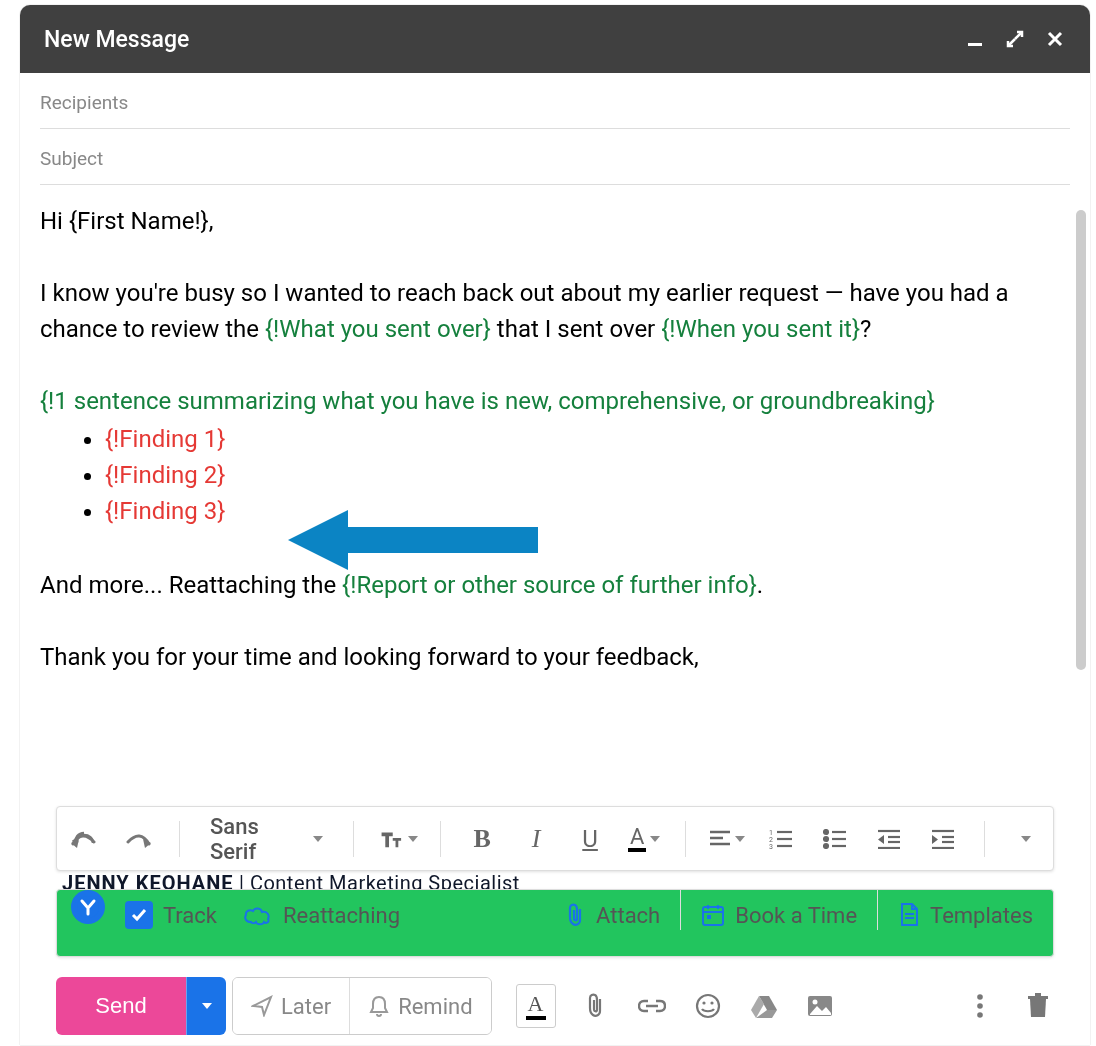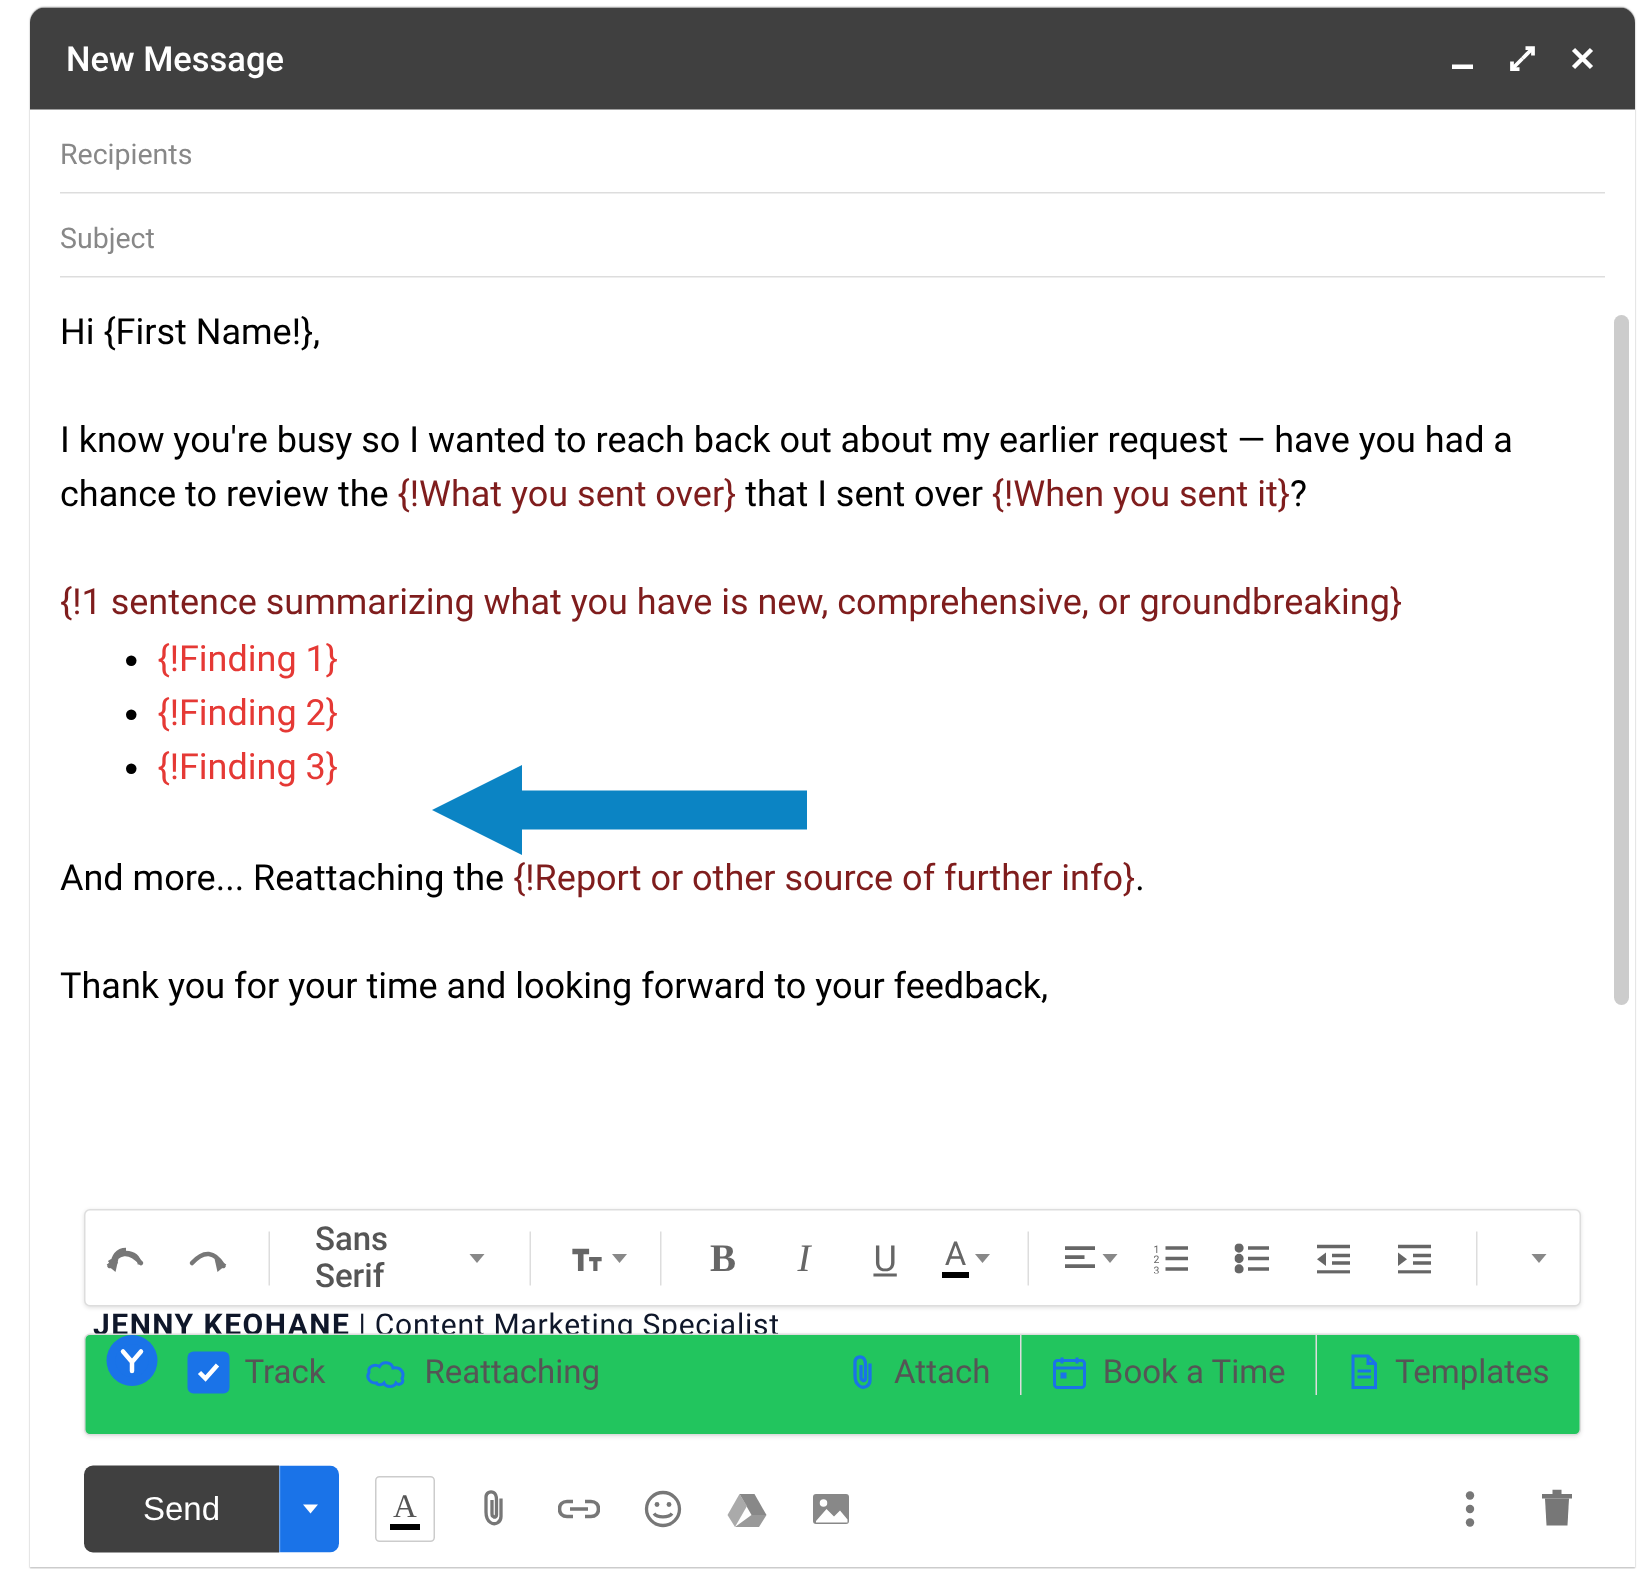--- a/index.html
+++ b/index.html
@@ -43,21 +43,21 @@
 .body-area {
   position: relative;
   padding: 18px 20px 10px 20px;
   font-size: 24px;
   line-height: 1.5;
   height: 580px;
   color: #000;
 }
 .body-area p { margin-bottom: 0; }
 .body-area .para-gap { height: 36px; }
-.tmpl { color: #7f1d1d; }
+.tmpl { color: #15803d; }
 .body-area ul { list-style: disc; padding-left: 65px; margin: 2px 0; }
 .body-area li { font-size: 24px; line-height: 1.5; }
 .body-area li span { color:#e53935; }
 
 .arrow {
   position: absolute;
   left: 268px;
   top: 320px;
   pointer-events: none;
 }
@@ -130,21 +130,21 @@
   position: absolute;
   left: 36px;
   right: 36px;
   top: 972px;
   height: 58px;
   display:flex;
   align-items:center;
   gap: 0;
 }
 .send-group { display:flex; height:58px;}
-.send-btn { width:130px; background:#404040; color:#fff; font-size:22px; font-weight:500; border:none; border-radius:6px 0 0 6px; cursor:pointer;}
+.send-btn { width:130px; background:#ec4899; color:#fff; font-size:22px; font-weight:500; border:none; border-radius:6px 0 0 6px; cursor:pointer;}
 .send-dropdown { width:40px; background:#1a73e8; border-left:1px solid rgba(255,255,255,0.35); border-radius:0 6px 6px 0; display:flex; align-items:center; justify-content:center; cursor:pointer;}
 .send-dropdown .caret { border-top-color:#fff; }
 .later-group { display:flex; height:58px; margin-left:6px; border:1px solid #ccc; border-radius:6px; overflow:hidden;}
 .later-btn, .remind-btn { display:flex; align-items:center; gap:8px; padding:0 18px; color:#888; font-size:22px; cursor:pointer; background:#fff;}
 .later-group .divider { width:1px; background:#ddd;}
 .icon-row { display:flex; align-items:center; gap:24px; margin-left:24px;}
 .bicon { width:32px; height:32px; display:flex; align-items:center; justify-content:center; color:#777; cursor:pointer;}
 .a-underline-box { width:40px; height:44px; border:1px solid #ccc; border-radius:3px; display:flex; flex-direction:column; align-items:center; justify-content:center; gap:1px;}
 .a-underline-box .a { font-size:22px; color:#555; font-family:serif; line-height:1;}
 .a-underline-box .bar { width:20px; height:4px; background:#000;}
@@ -365,20 +365,35 @@
     </div>
   </div>
 
   <div class="bottom-bar">
     <div class="send-group">
       <button class="send-btn">Send</button>
       <div class="send-dropdown">
           <span class="caret"></span>
         </div>
     </div>
+    <div class="later-group">
+      <div class="later-btn">
+        <svg width="22" height="22" viewBox="0 0 22 22">
+            <path d="M2 11 L20 2 L13 20 L11 12 Z" fill="none" stroke="#999" stroke-width="2"></path>
+          </svg>
+        <span>Later</span>
+      </div>
+      <div class="divider"></div>
+      <div class="remind-btn">
+        <svg width="22" height="24" viewBox="0 0 22 24">
+            <path d="M11 3 C7 3 5 6 5 10 L5 14 L3 18 L19 18 L17 14 L17 10 C17 6 15 3 11 3 Z M9 20 C9 21 10 22 11 22 C12 22 13 21 13 20" fill="none" stroke="#999" stroke-width="2"></path>
+          </svg>
+        <span>Remind</span>
+      </div>
+    </div>
     <div class="icon-row">
       <div class="a-underline-box">
         <span class="a">A</span>
           <div class="bar"></div>
       </div>
       <div class="bicon">
         <svg width="20" height="28" viewBox="0 0 20 28">
             <path d="M14 7 L14 19 C14 23 10 25 7 23 C4 21 4 18 4 16 L4 6 C4 3 7 2 9 3 C11 4 11 6 11 8 L11 18 C11 19 10 20 9 19 C8 19 8 18 8 17 L8 8" fill="none" stroke="#777" stroke-width="2.2"></path>
           </svg>
       </div>

